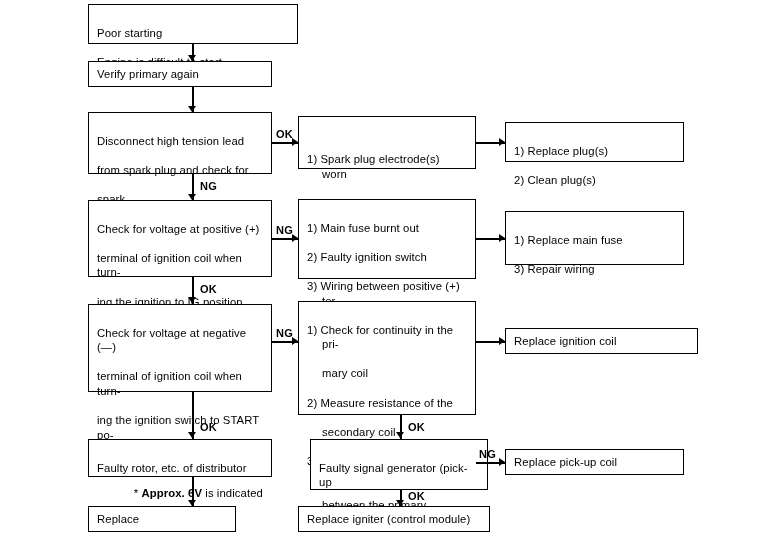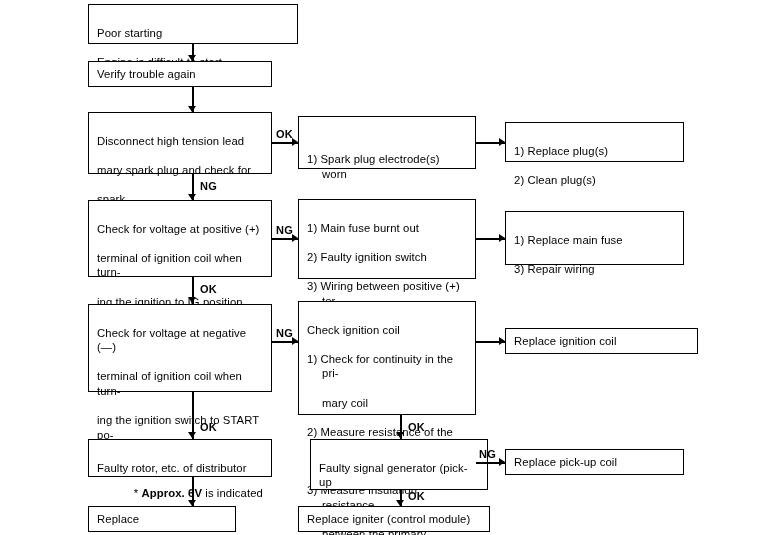--- a/index.html
+++ b/index.html
@@ -86,29 +86,29 @@
 
   <div class="box" style="left:88px; top:4px; width:210px; height:40px;">
     <span class="line">Poor starting</span>
     <span class="line">Engine is difficult to start</span>
   </div>
 
   <div class="vline" style="left:192px; top:44px; height:17px;"></div>
   <div class="arrow-down" style="left:188.4px; top:55px;"></div>
 
   <div class="box tight" style="left:88px; top:61px; width:184px; height:26px; display:flex; align-items:center;">
-    <span class="line">Verify trouble again</span>
+    <span class="line">Verify primary again</span>
   </div>
 
   <div class="vline" style="left:192px; top:87px; height:25px;"></div>
   <div class="arrow-down" style="left:188.4px; top:106px;"></div>
 
   <div class="box" style="left:88px; top:112px; width:184px; height:62px;">
     <span class="line">Disconnect high tension lead</span>
-    <span class="line">mary spark plug and check for</span>
+    <span class="line">from spark plug and check for</span>
     <span class="line">spark</span>
     <span class="starred">* Spark occurs</span>
   </div>
 
   <div class="hline" style="left:272px; top:142px; width:26px;"></div>
   <div class="arrow-right" style="left:292px; top:138.4px;"></div>
   <div class="edge-label" style="left:276px; top:128px;">OK</div>
 
   <div class="box" style="left:298px; top:116px; width:178px; height:53px;">
     <span class="numlist">
@@ -167,21 +167,20 @@
     <span class="line">ing the ignition switch to START po-</span>
     <span class="line">sition</span>
     <span class="starred"><span>* </span><b>Approx. 6V</b><span> is indicated</span></span>
   </div>
 
   <div class="hline" style="left:272px; top:341px; width:26px;"></div>
   <div class="arrow-right" style="left:292px; top:337.4px;"></div>
   <div class="edge-label" style="left:276px; top:327px;">NG</div>
 
   <div class="box" style="left:298px; top:301px; width:178px; height:114px;">
-    <span class="hdr">Check ignition coil</span>
     <span class="numitem">1) Check for continuity in the pri-</span>
     <span class="numitem" style="padding-left:30px; text-indent:-15px;">mary coil</span>
     <span class="numitem">2) Measure  resistance  of  the</span>
     <span class="numitem" style="padding-left:30px; text-indent:-15px;">secondary coil</span>
     <span class="numitem">3) Measure insulation resistance</span>
     <span class="numitem" style="padding-left:30px; text-indent:-15px;">between the primary terminal</span>
     
   </div>
 
   <div class="hline" style="left:476px; top:341px; width:29px;"></div>

